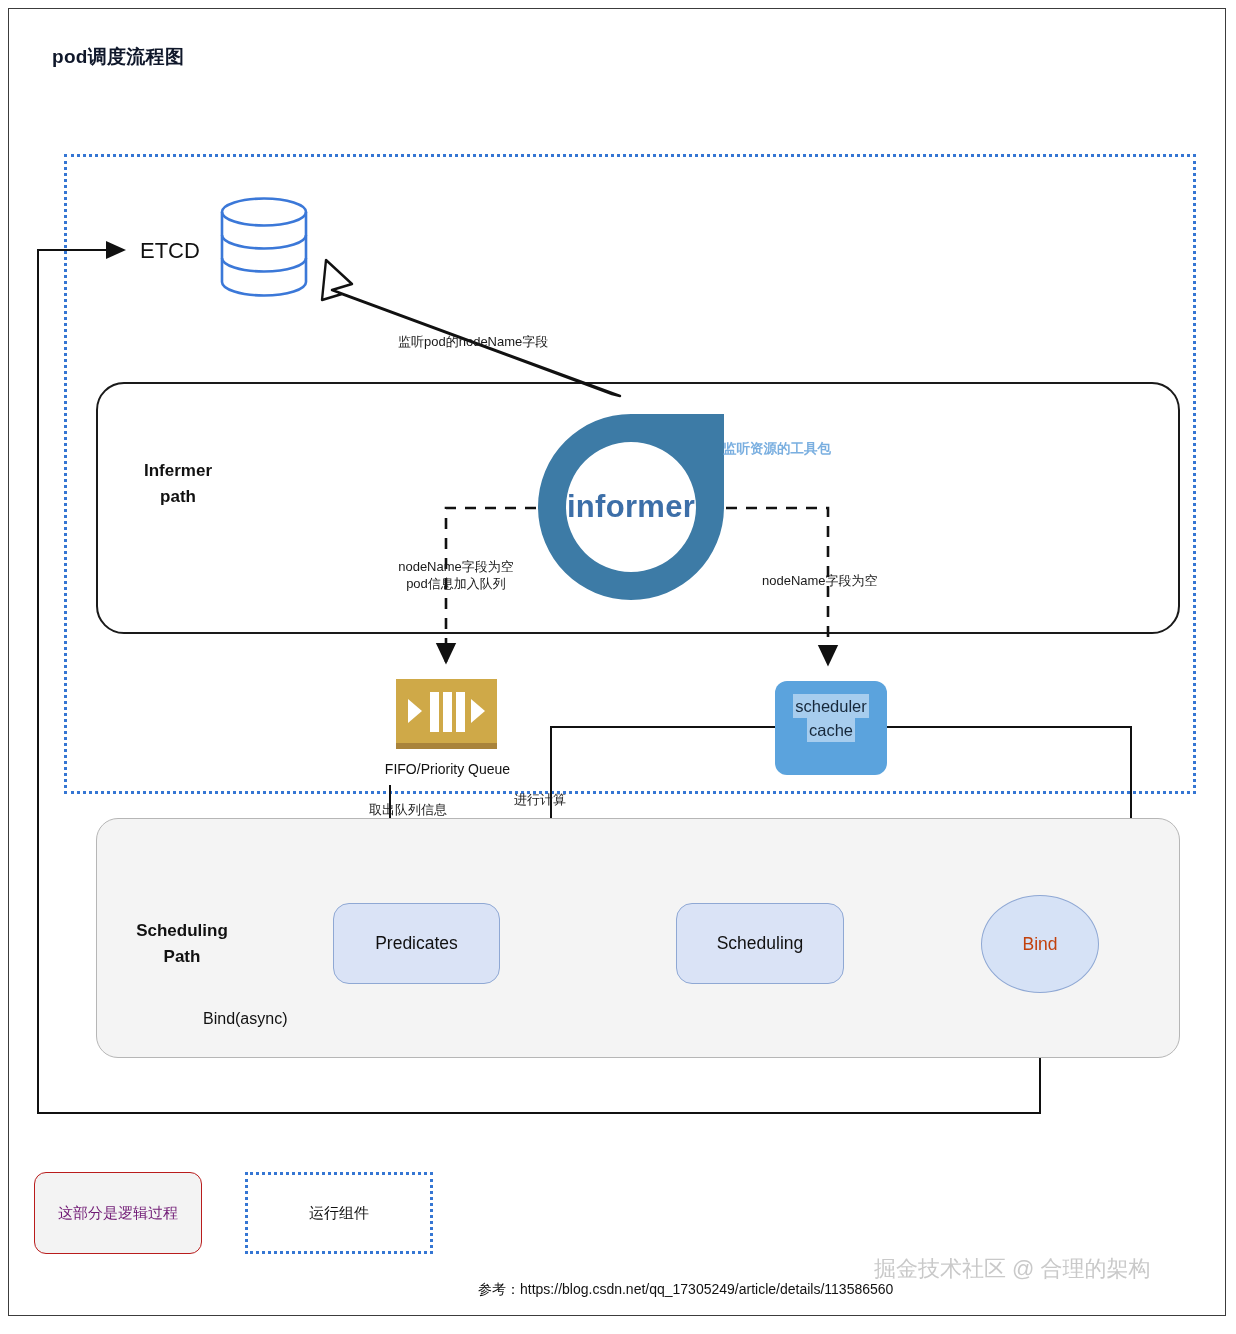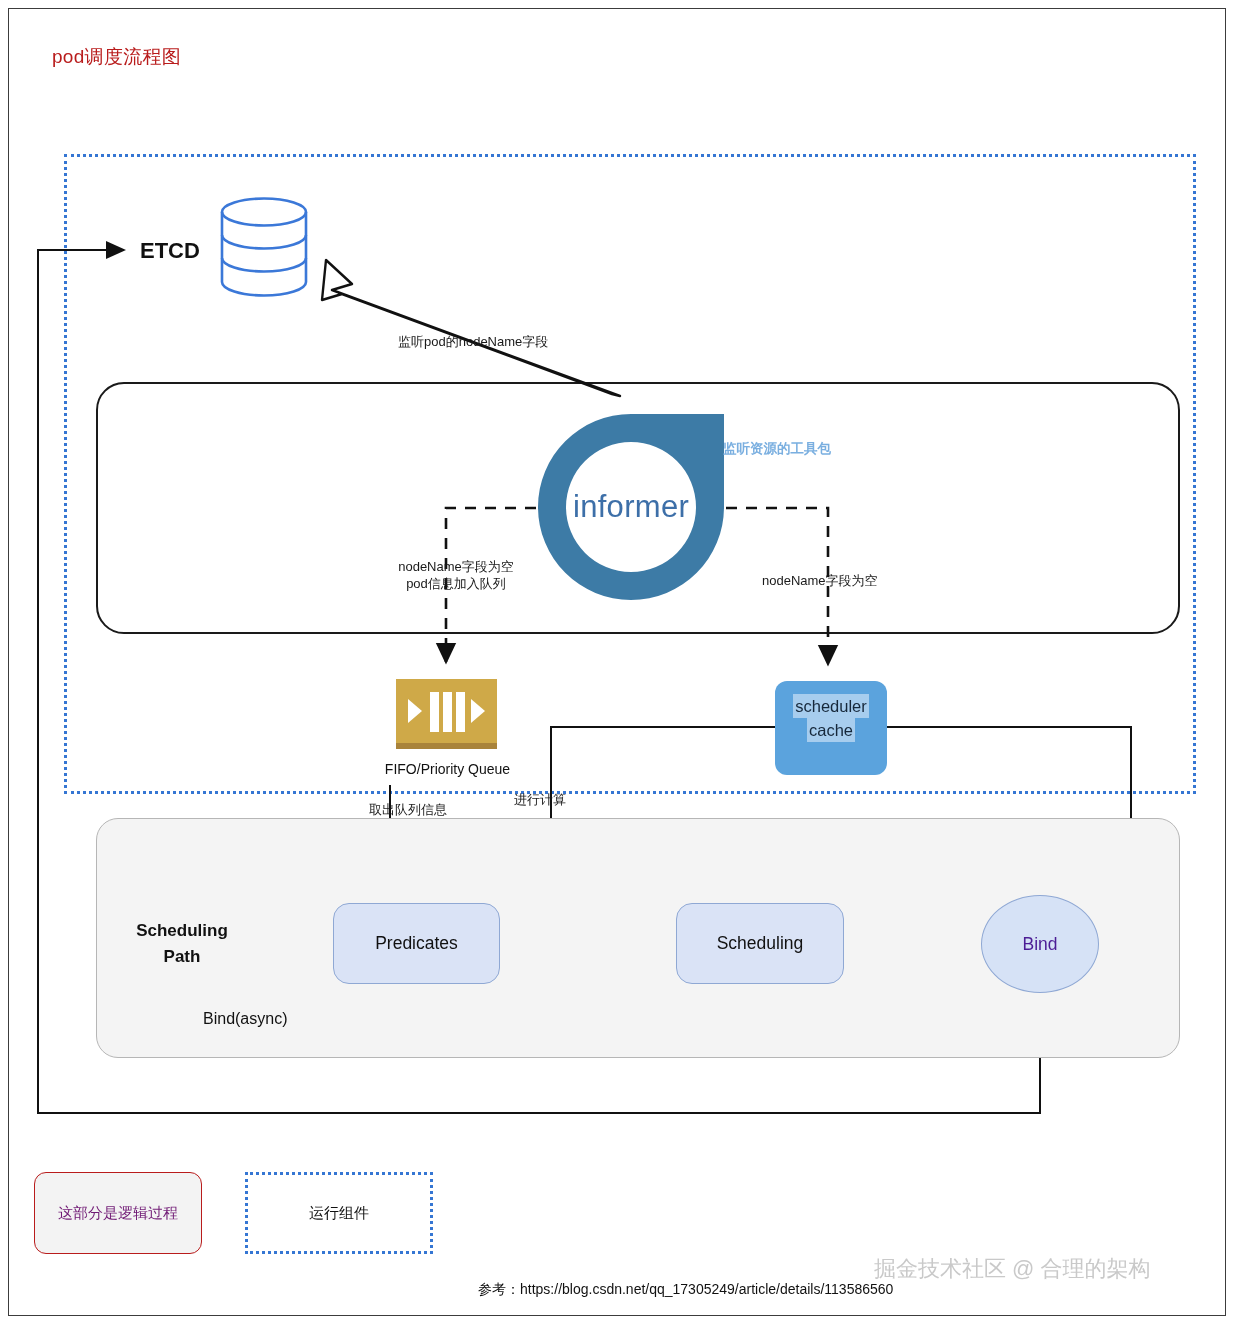--- a/index.html
+++ b/index.html
@@ -9,47 +9,47 @@
     width:1236px;height:1334px;
     background:#ffffff;
     overflow:hidden;
   }
   .frame{
     position:absolute;left:8px;top:8px;width:1218px;height:1308px;
     border:1px solid #3c3c3c;box-sizing:border-box;background:#fff;
   }
   .title{
     position:absolute;left:52px;top:44px;
-    font-size:19px;font-weight:normal;color:#b91c1c;letter-spacing:.3px;
+    font-size:19px;font-weight:bold;color:#0f172a;letter-spacing:.3px;
   }
   
   .runtime-region{
     position:absolute;left:64px;top:154px;width:1132px;height:640px;
     border:3px dotted #3576d3;box-sizing:border-box;
   }
   
   .informer-box{
     position:absolute;left:96px;top:382px;width:1084px;height:252px;
     border:2px solid #1a1a1a;border-radius:28px;box-sizing:border-box;background:#fff;
   }
   .infermer-label{
     position:absolute;left:108px;top:458px;width:140px;
     text-align:center;font-size:17px;font-weight:bold;color:#111;line-height:26px;
   }
   
   .etcd-label{
-    position:absolute;left:140px;top:238px;font-size:22px;font-weight:bold;color:#111;
+    position:absolute;left:140px;top:238px;font-size:22px;font-weight:normal;color:#111;
   }
   .db-icon{position:absolute;left:218px;top:196px;width:92px;height:102px;}
   
   .informer-logo{position:absolute;left:530px;top:406px;width:202px;height:202px;}
   .informer-text{
     position:absolute;left:530px;top:406px;width:202px;height:202px;
     display:flex;align-items:center;justify-content:center;
-    font-size:31px;font-weight:normal;color:#3d6fa8;letter-spacing:.3px;
+    font-size:31px;font-weight:bold;color:#3d6fa8;letter-spacing:.3px;
     pointer-events:none;
   }
   .informer-note{
     position:absolute;left:723px;top:440px;font-size:13.5px;color:#7aafe0;font-weight:bold;
   }
   
   .links{position:absolute;left:0;top:0;width:1236px;height:1334px;overflow:visible;}
   
   .elabel{position:absolute;font-size:13px;color:#1a1a1a;line-height:17px;white-space:nowrap;}
   .elabel.c{text-align:center;}
@@ -83,21 +83,21 @@
   .stage-box{
     position:absolute;background:#dae3f6;border:1px solid #8fa8d4;border-radius:16px;
     display:flex;align-items:center;justify-content:center;
     font-size:17.5px;color:#111;box-sizing:border-box;
   }
   #box-predicates{left:333px;top:903px;width:167px;height:81px;}
   #box-priorities{left:676px;top:903px;width:168px;height:81px;}
   .bind-circle{
     position:absolute;left:981px;top:895px;width:118px;height:98px;
     background:#d6e2f6;border:1px solid #8fa8d4;border-radius:50%;
-    display:flex;align-items:center;justify-content:center;font-size:17.5px;color:#4c1d95;
+    display:flex;align-items:center;justify-content:center;font-size:17.5px;color:#c2410c;
     box-sizing:border-box;
   }
   .blue-note{font-size:13.5px;color:#82b3e3;font-weight:bold;line-height:19px;text-align:center;position:absolute;}
   .plain-note{position:absolute;font-size:16px;color:#111;line-height:23px;text-align:center;}
   
   .legend-logic{
     position:absolute;left:34px;top:1172px;width:168px;height:82px;
     background:#f3f3f3;border:1px solid #b91c1c;border-radius:12px;box-sizing:border-box;
     display:flex;align-items:center;justify-content:center;font-size:15px;color:#701a75;
   }
@@ -118,20 +118,24 @@
 <body>
 
 <div id="canvas">
   <div class="frame"></div>
 
   <div class="title">pod调度流程图</div>
 
   <div class="runtime-region"></div>
 
   <div class="informer-box"></div>
+  <div class="infermer-label">
+    <div>Infermer</div>
+    <div>path</div>
+  </div>
 
   <div class="etcd-label">ETCD</div>
   <svg class="db-icon" viewBox="0 0 92 102">
     <g fill="none" stroke="#3b78d8" stroke-width="2.6">
       <ellipse cx="46" cy="16" rx="42" ry="13.5"></ellipse>
       <path d="M4 16 V86 A42 13.5 0 0 0 88 86 V16"></path>
       <path d="M4 39 A42 13.5 0 0 0 88 39"></path>
       <path d="M4 62 A42 13.5 0 0 0 88 62"></path>
     </g>
   </svg>

